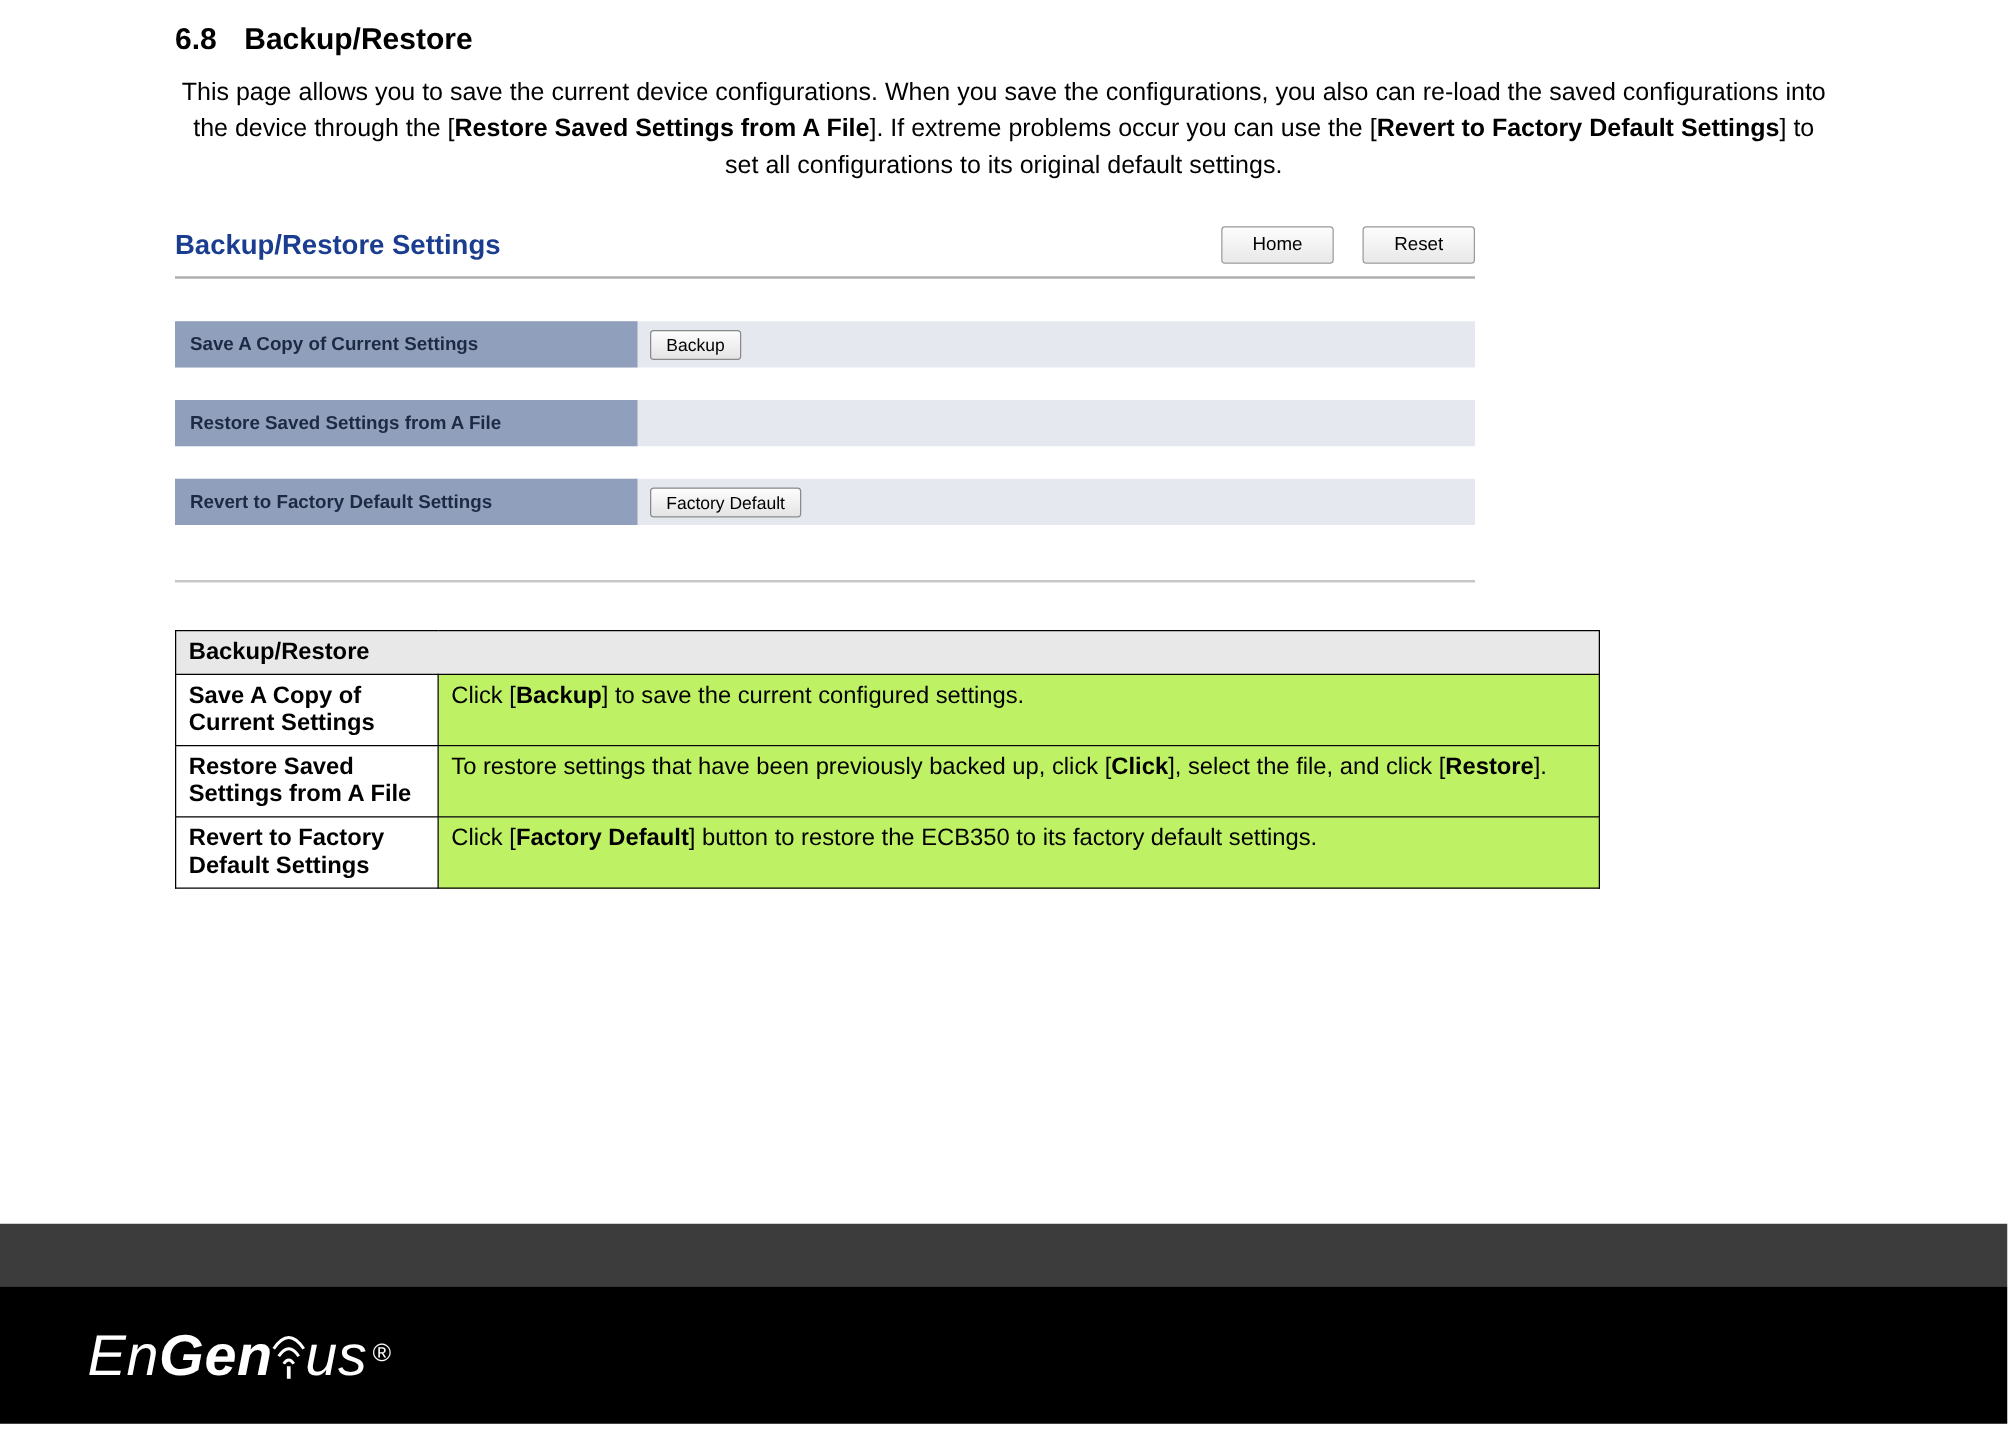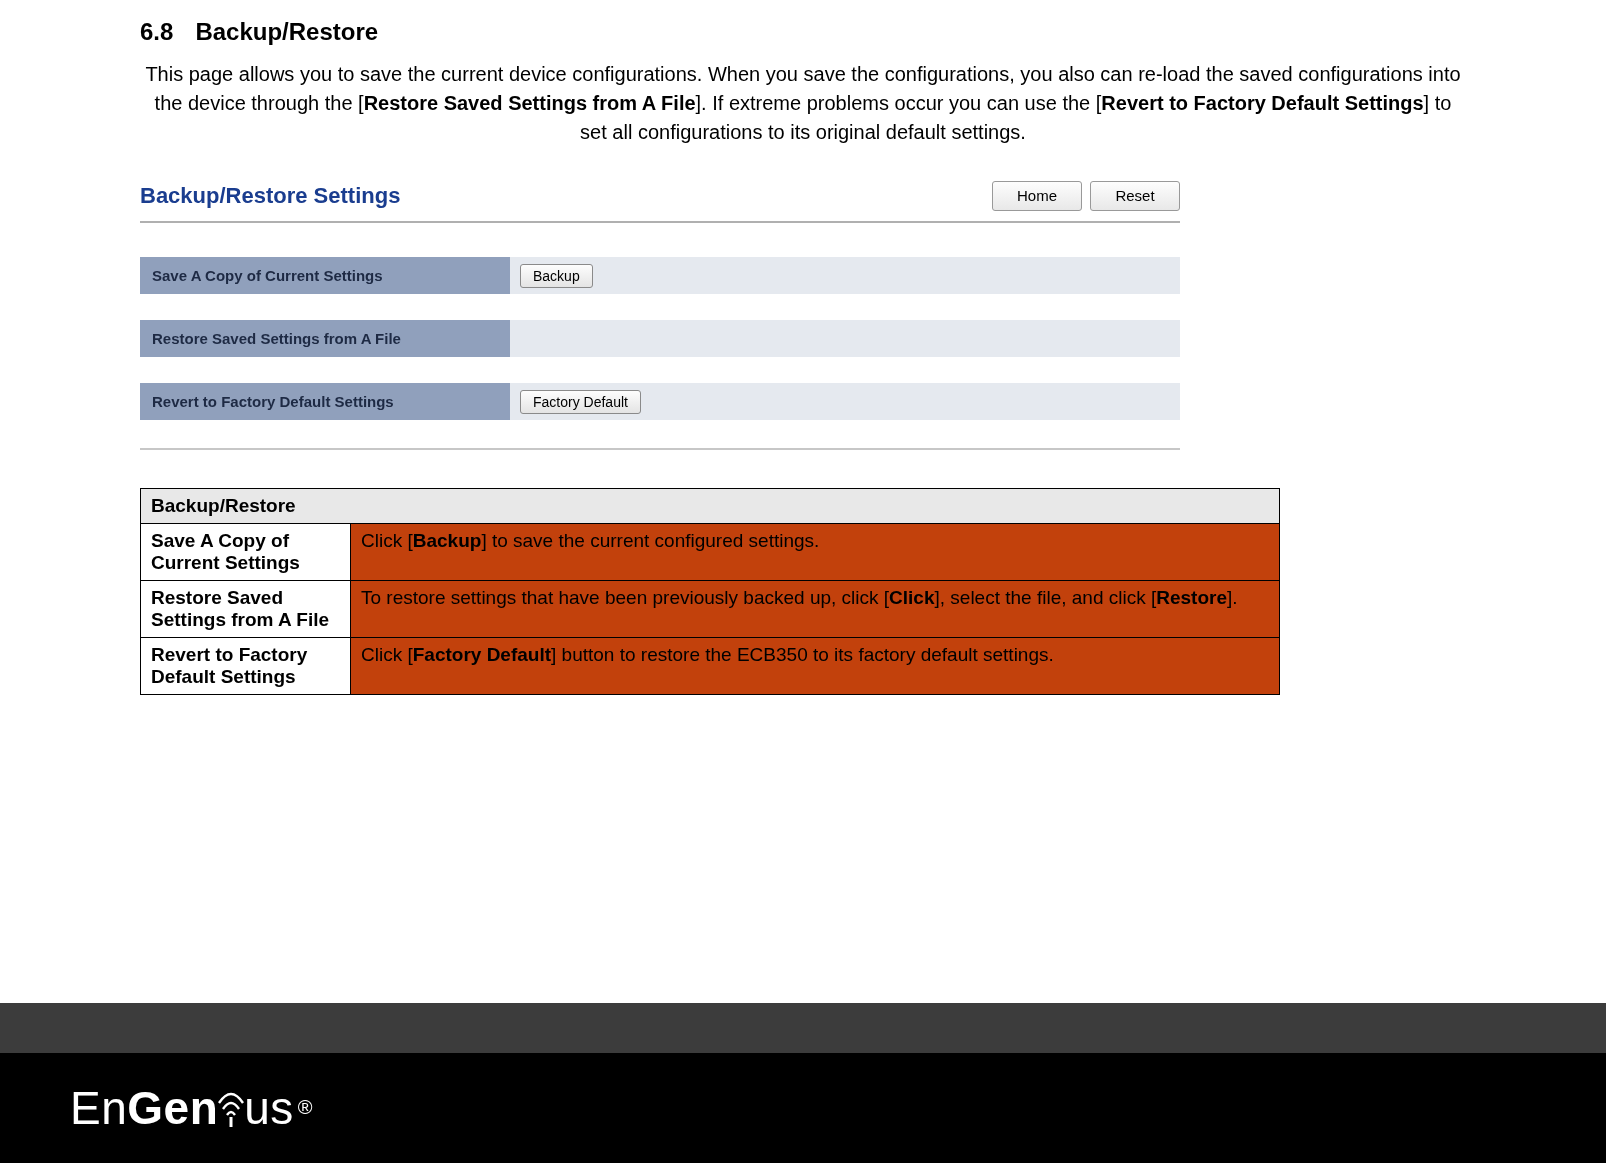--- a/index.html
+++ b/index.html
@@ -6,41 +6,41 @@
   html, body { width: 1606px; height: 1163px; font-family: Arial, Helvetica, sans-serif; background: #fff; color: #000; }
   .page { position: relative; width: 1606px; height: 1163px; }
   .content { padding: 18px 140px 0 140px; }
   .page-num { font-size: 20px; margin-bottom: 60px; }
   .heading { font-size: 24px; font-weight: bold; margin-bottom: 14px; }
   .sec-num { margin-right: 22px; }
   .intro { font-size: 20px; line-height: 1.45; margin-bottom: 30px; text-align: center; }
   .intro b { font-weight: bold; }
 
   
-  .shot { width: 1040px; border-bottom: 2px solid #c7c7c7; padding-bottom: 10px; margin-bottom: 38px; }
+  .shot { width: 1040px; border-bottom: 2px solid #c7c7c7; padding-bottom: 26px; margin-bottom: 38px; }
   .shot-header { display: flex; align-items: center; justify-content: space-between; border-bottom: 2px solid #b0b0b0; padding: 4px 0 10px 0; margin-bottom: 8px; }
   .shot-title { font-family: Verdana, Arial, sans-serif; font-size: 22px; font-weight: bold; color: #1a3d8f; }
-  .shot-btns { display: flex; gap: 8px; border-radius: 10px; }
+  .shot-btns { display: flex; gap: 23px; border-radius: 10px; }
   .win-btn { width: 90px; height: 30px; font-size: 15px; text-align: center; line-height: 28px; background: linear-gradient(#fdfdfd,#e8e8e8); border: 1px solid #999; border-radius: 3px; }
   .shot-row { display: flex; align-items: stretch; margin-top: 8px; background: #e5e9ef; }
   .shot-label { width: 370px; background: #90a0bc; color: #1e2a44; font-family: Verdana, Arial, sans-serif; font-size: 15px; font-weight: bold; padding: 10px 12px; }
   .shot-ctrls { flex: 1; display: flex; align-items: center; gap: 10px; padding: 6px 10px; }
   .ui-btn { font-size: 14px; padding: 3px 12px; background: linear-gradient(#fdfdfd,#e4e4e4); border: 1px solid #8a8a8a; border-radius: 3px; }
   .ui-input { width: 240px; height: 26px; border: 1px solid #7a7a7a; background: #fff; }
   .gap { height: 18px; }
 
   
   table.desc { width: 1140px; border-collapse: collapse; }
   table.desc th { background: #e8e8e8; text-align: left; font-size: 19px; font-weight: bold; padding: 6px 10px; border: 1px solid #000; }
   table.desc td { font-size: 19px; padding: 6px 10px; border: 1px solid #000; vertical-align: top; }
   table.desc td.lbl { width: 210px; font-weight: bold; background: #fff; }
-  table.desc td.val { background: #c2410c; }
+  table.desc td.val { background: #bef264; }
 
   
-  .footer-bar { position: absolute; left: 0; bottom: 0; width: 100%; height: 160px; }
+  .footer-bar { position: absolute; left: 0; bottom: 0; width: 100%; height: 184px; font-style: italic; }
   .footer-dark { width: 100%; height: 50px; background: #3c3c3c; }
   .footer-black { width: 100%; height: 110px; background: #000; display: flex; align-items: center; padding-left: 70px; }
   .logo { font-family: "Segoe UI", Arial, sans-serif; font-size: 46px; color: #fff; font-weight: 400; letter-spacing: 0.5px; display: flex; align-items: flex-end; }
   .logo .g { font-weight: 600; }
   .logo svg { width: 30px; height: 46px; margin: 0 -2px 6px -2px; }
   .logo sup { font-size: 20px; margin-left: 4px; position: relative; top: -16px; }
 </style>
 </head>
 <body>
 

